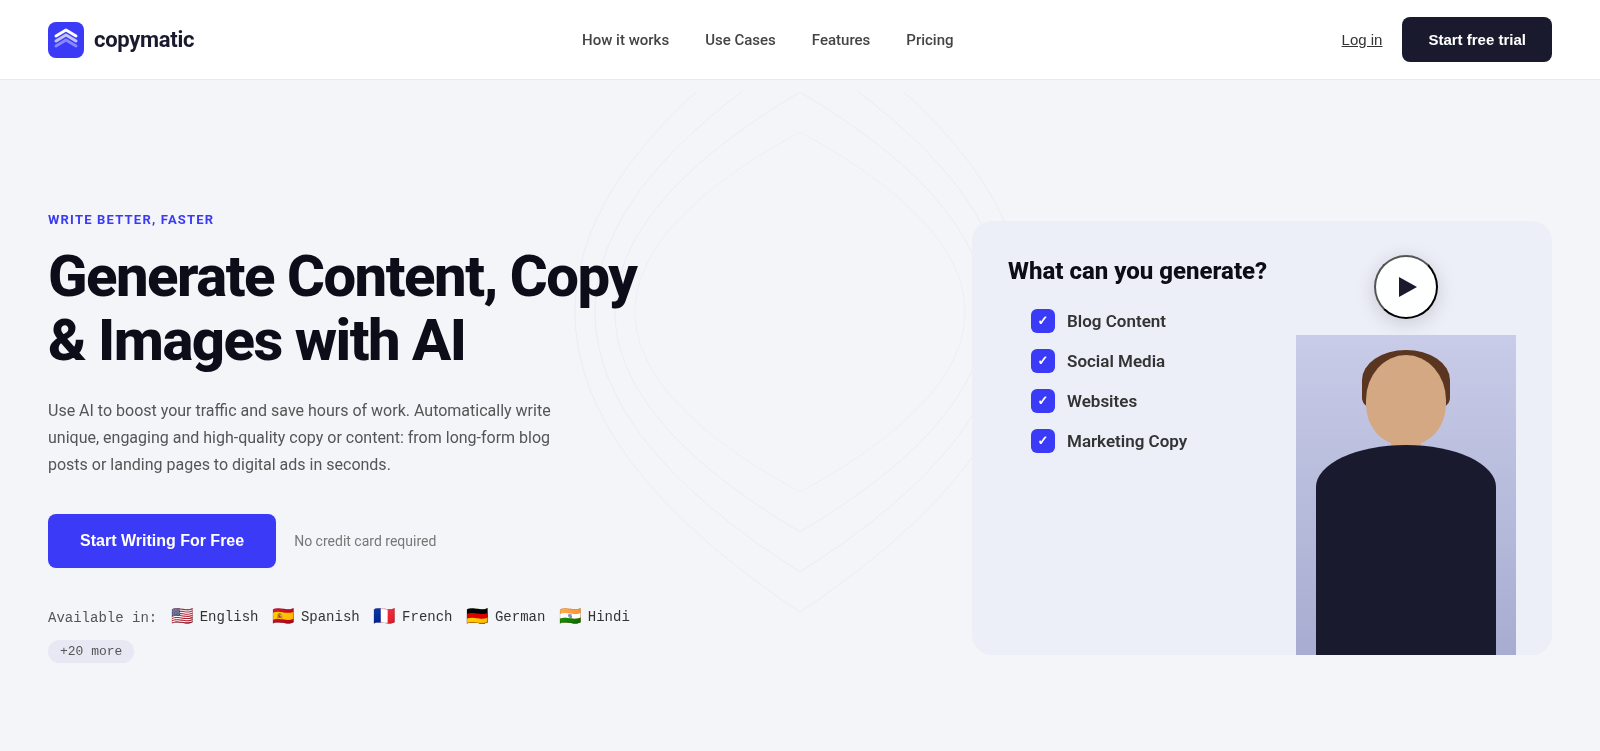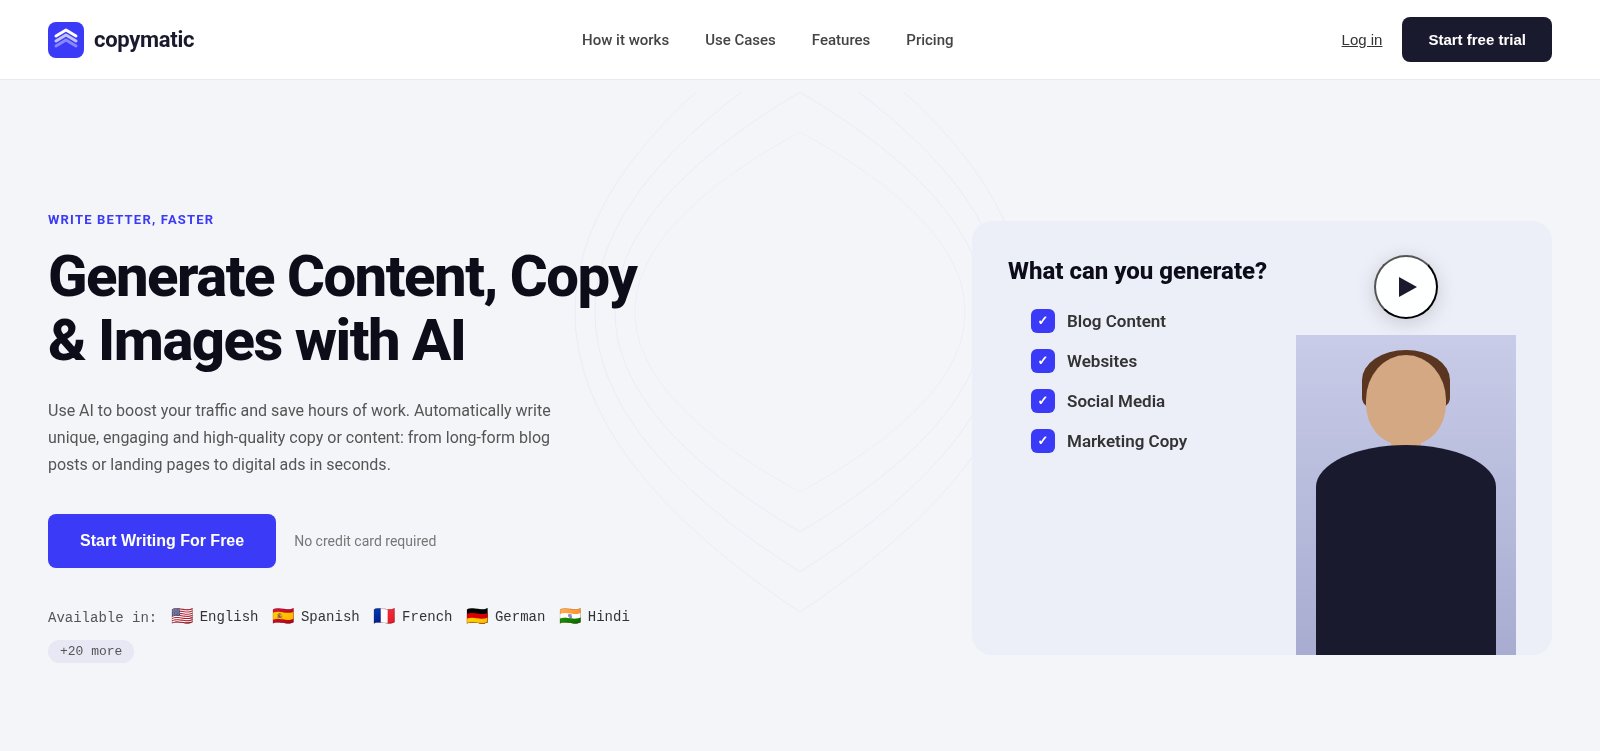--- a/index.html
+++ b/index.html
@@ -411,25 +411,25 @@
       <div class="card-top">
         <div class="card-content">
           <h2 class="card-title">What can you generate?</h2>
           <ul class="card-list">
             <li>
               <span class="check-icon"></span>
               <span>Blog Content</span>
             </li>
             <li>
               <span class="check-icon"></span>
-              <span>Websites</span>
+              <span>Social Media</span>
             </li>
             <li>
               <span class="check-icon"></span>
-              <span>Social Media</span>
+              <span>Websites</span>
             </li>
             <li>
               <span class="check-icon"></span>
               <span>Marketing Copy</span>
             </li>
           </ul>
         </div>
 
         <div style="display:flex;flex-direction:column;align-items:center;gap:16px;margin-top:8px;">
           <div class="play-area">

